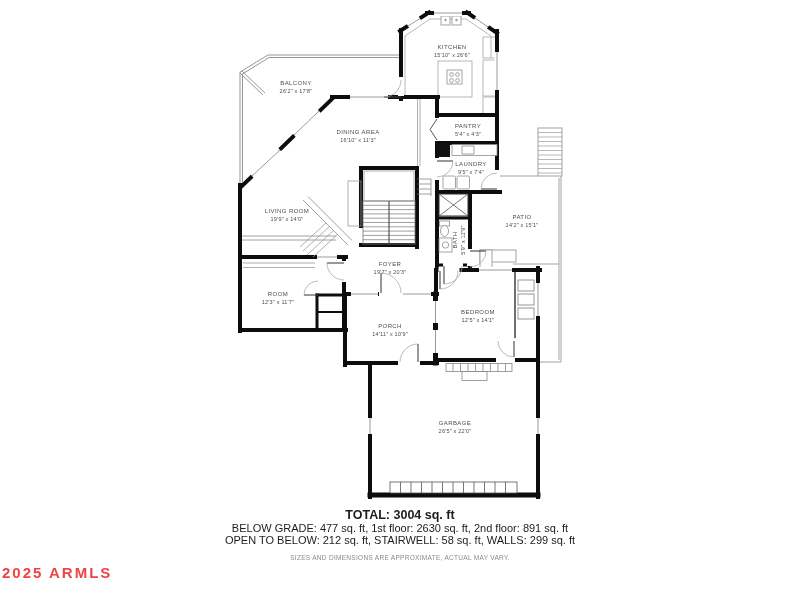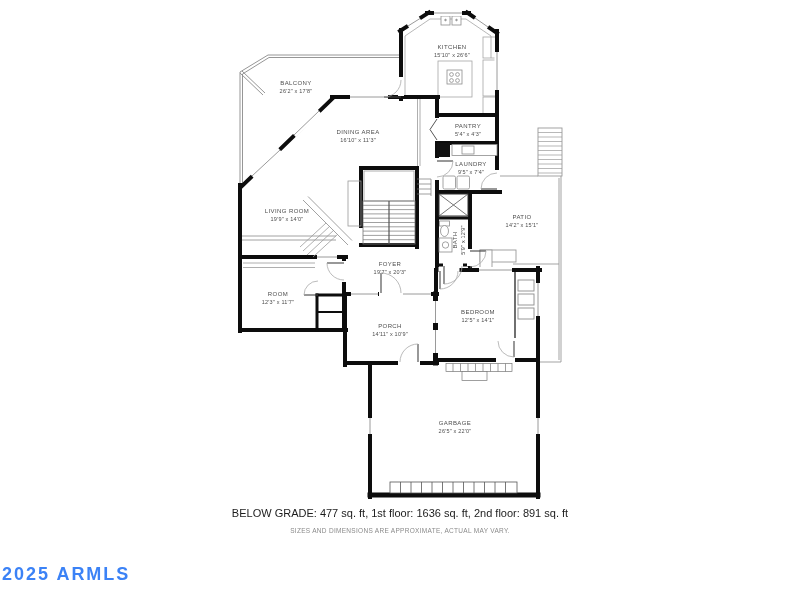--- a/index.html
+++ b/index.html
@@ -15,21 +15,21 @@
   .room-label.vertical{transform:translate(-50%,-50%) rotate(-90deg);}
   .rname{display:block;font-size:6px;letter-spacing:.4px;}
   .rdims{display:block;font-size:5.5px;margin-top:2.5px;letter-spacing:.2px;}
   #summary{
     position:absolute;left:0;top:508px;width:800px;text-align:center;color:#1c1c1c;
   }
   #summary .total{font-size:12.5px;font-weight:bold;margin:0 0 1px 0;}
   #summary .sline{font-size:11px;line-height:11.8px;margin:0;}
   #summary .disclaimer{font-size:6.5px;color:#8a8a8a;margin-top:7px;letter-spacing:.3px;}
   #watermark{
-    position:absolute;left:2px;top:564px;font-size:18px;color:#3b82f6;
+    position:absolute;left:2px;top:564px;font-size:15px;color:#ef4444;
     letter-spacing:2px;font-weight:600;
   }
 </style>
 </head>
 <body>
 
 <svg id="plan-svg" width="800" height="505" viewBox="0 0 800 505" xmlns="http://www.w3.org/2000/svg">
 
   <g stroke="#8a8a8a" stroke-width="0.9" fill="none">
     <path d="M240,185 L240,72 L268,55 L399,55"></path>
@@ -318,17 +318,19 @@
 <div class="room-label" style="left:478px;top:316px">
   <span class="rname">BEDROOM</span>
   <span class="rdims">12'5" x 14'1"</span>
 </div>
 <div class="room-label" style="left:455px;top:427px">
   <span class="rname">GARBAGE</span>
   <span class="rdims">26'5" x 22'0"</span>
 </div>
 
 <div id="summary">
-  <p class="sline">BELOW GRADE: 477 sq. ft, 1st floor: 1636 sq. ft, 2nd floor: 891 sq. ft</p>
+  <p class="total">TOTAL: 3004 sq. ft</p>
+  <p class="sline">BELOW GRADE: 477 sq. ft, 1st floor: 2630 sq. ft, 2nd floor: 891 sq. ft</p>
+  <p class="sline">OPEN TO BELOW: 212 sq. ft, STAIRWELL: 58 sq. ft, WALLS: 299 sq. ft</p>
   <p class="disclaimer">SIZES AND DIMENSIONS ARE APPROXIMATE, ACTUAL MAY VARY.</p>
 </div>
 
 <div id="watermark">2025 ARMLS</div>
 
 </body></html>

